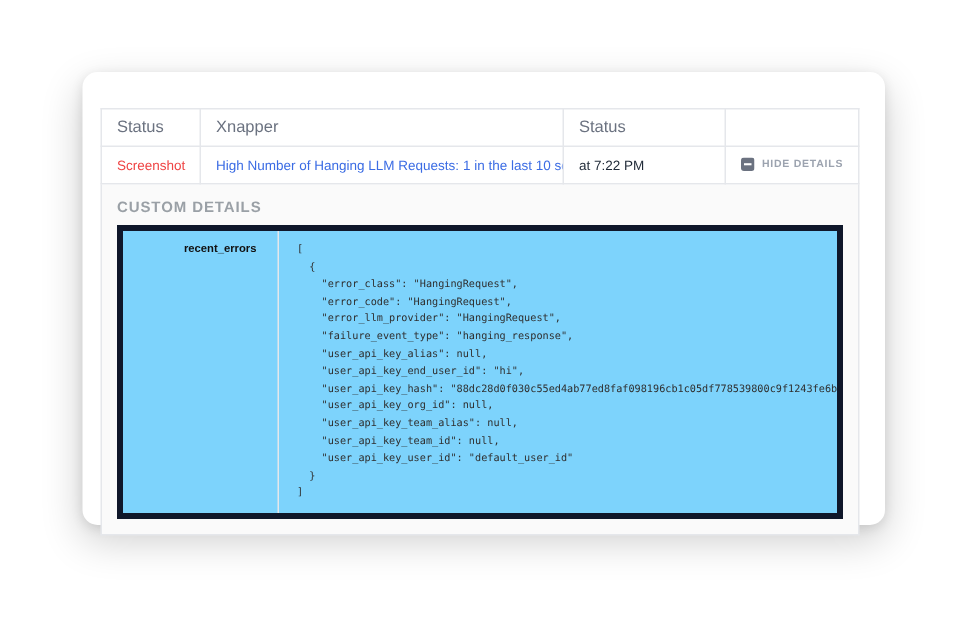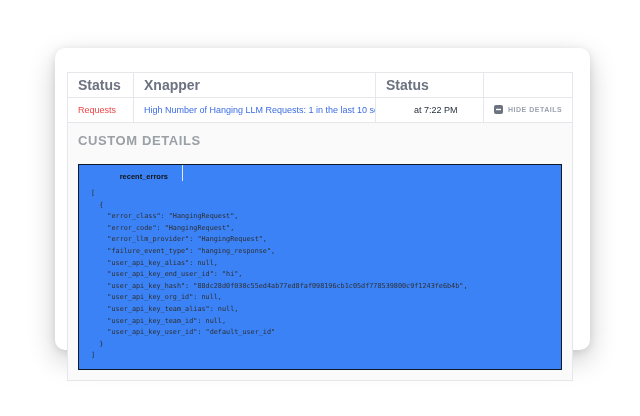--- a/index.html
+++ b/index.html
@@ -36,36 +36,36 @@
   }
   .alert-table th, .alert-table td {
     border: 1px solid #e5e7eb;
     padding: 0 10px;
     text-align: left;
     white-space: nowrap;
     overflow: hidden;
   }
   .alert-table thead th {
     height: 24px;
-    font-size: 14px;
-    font-weight: 700;
+    font-size: 11px;
+    font-weight: 400;
     color: #6b7280;
   }
   .alert-table tr.data-row td {
     height: 24px;
     font-size: 9px;
   }
   .status-text { color: #ef4444; }
   .summary-link {
     color: #3b6ce4;
     text-decoration: none;
     font-weight: 500;
     cursor: pointer;
   }
-  .created-text { color: #1f2937; margin-left: 28px; }
+  .created-text { color: #1f2937; }
   .hide-details-btn {
     display: inline-flex;
     align-items: center;
     gap: 5px;
     background: none;
     border: none;
     padding: 0;
     margin: 0;
     color: #9ca3af;
     font-family: "Liberation Sans", sans-serif;
@@ -73,32 +73,31 @@
     font-weight: 600;
     letter-spacing: 0.5px;
     cursor: pointer;
   }
   tr.details-row td {
     background: #fafafa;
     padding: 8px 10px 10px 10px;
     vertical-align: top;
   }
   .custom-details-label {
-    font-size: 13px;
+    font-size: 10px;
     font-weight: 600;
     letter-spacing: 0.6px;
     color: #9aa0a6;
-    margin: 2px 0 16px 0;
+    margin: 2px 0 6px 0;
   }
   .details-panel {
     display: flex;
-    background: #3b82f6;
-    border: 1px solid #0f172a;
+    background: #7dd3fc;
+    border: 4px solid #0f172a;
     min-height: 186px;
-    flex-direction: column;
   }
   .details-key {
     flex: none;
     width: 89px;
     text-align: right;
     padding: 7px 14px 0 0;
     font-size: 7.5px;
     font-weight: 700;
     color: #111111;
     border-right: 1px solid #e5e7eb;
@@ -141,21 +140,21 @@
         <tr>
           <th>Status</th>
           <th>Xnapper</th>
           <th>Status</th>
           <th></th>
         </tr>
       </thead>
       <tbody>
         <tr class="data-row">
           <td>
-            <span class="status-text">Requests</span>
+            <span class="status-text">Screenshot</span>
           </td>
           <td>
             <a class="summary-link">High Number of Hanging LLM Requests: 1 in the last 10 seconds.</a>
           </td>
           <td>
             <span class="created-text">at 7:22 PM</span>
           </td>
           <td>
             <button class="hide-details-btn">
               <svg class="collapse-icon" width="9" height="9" viewBox="0 0 9 9" aria-hidden="true">

